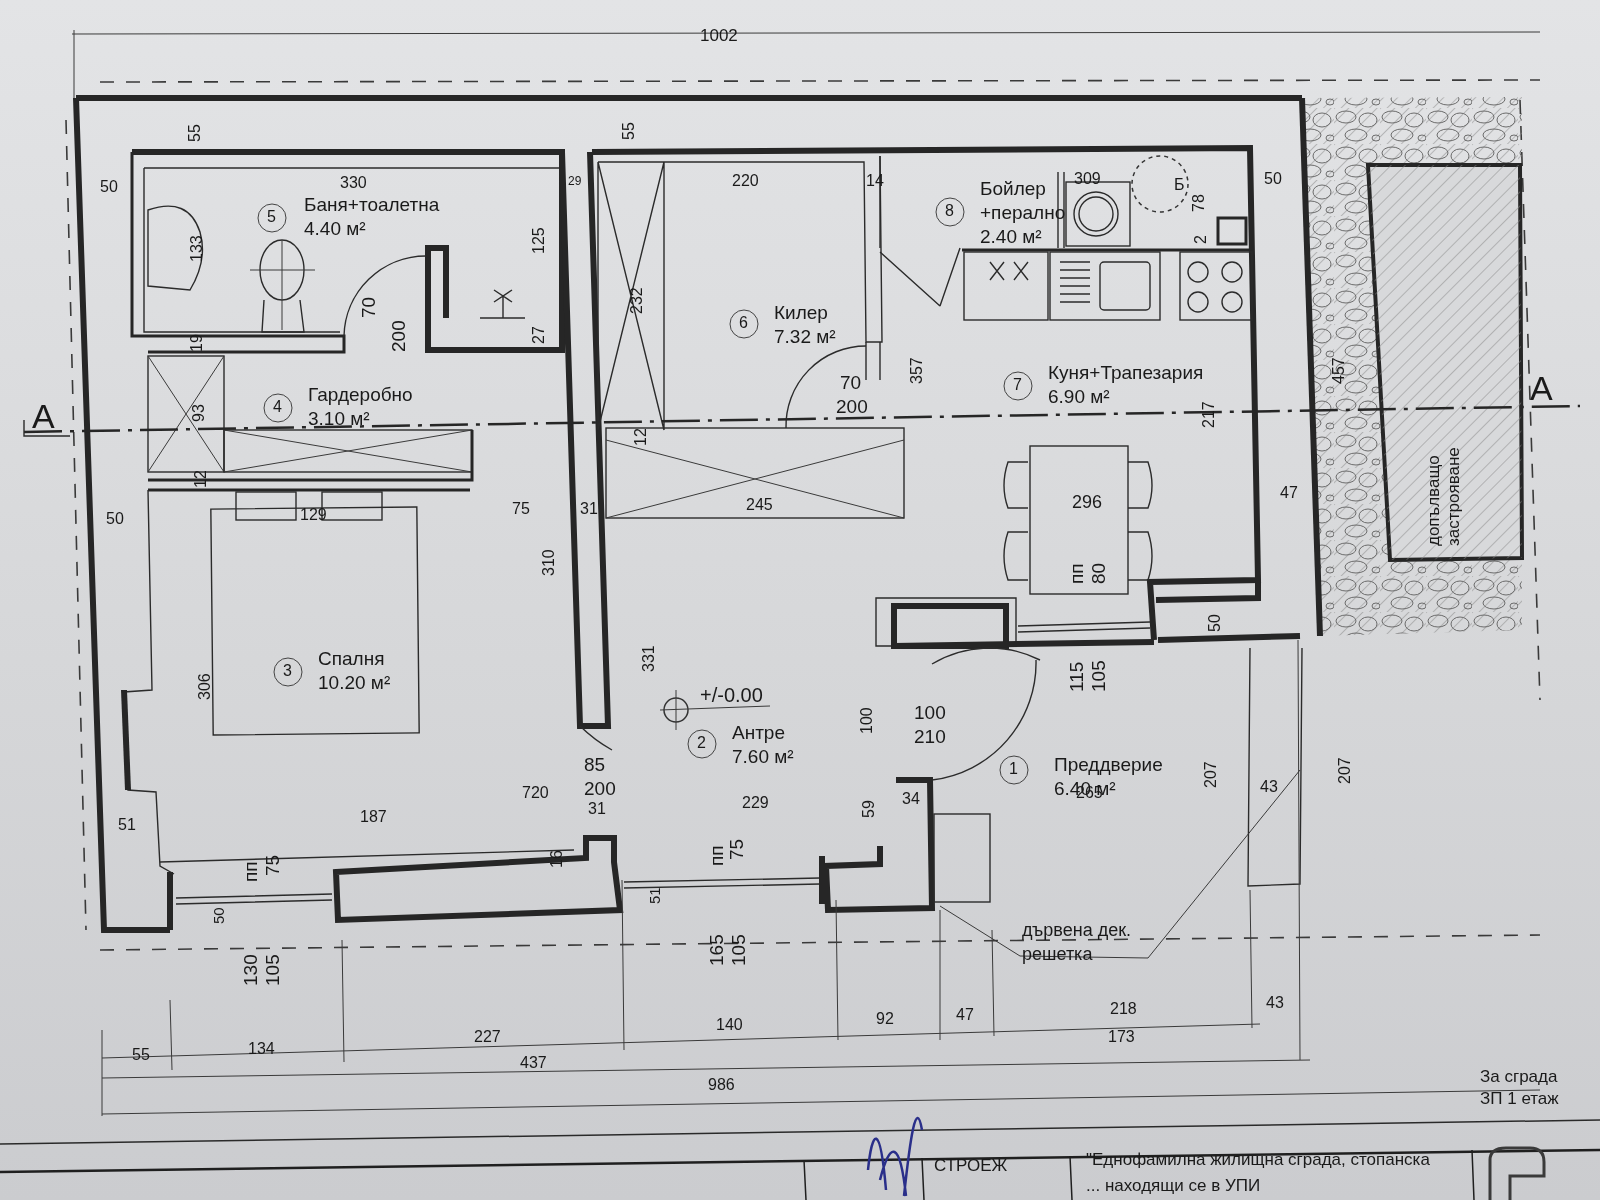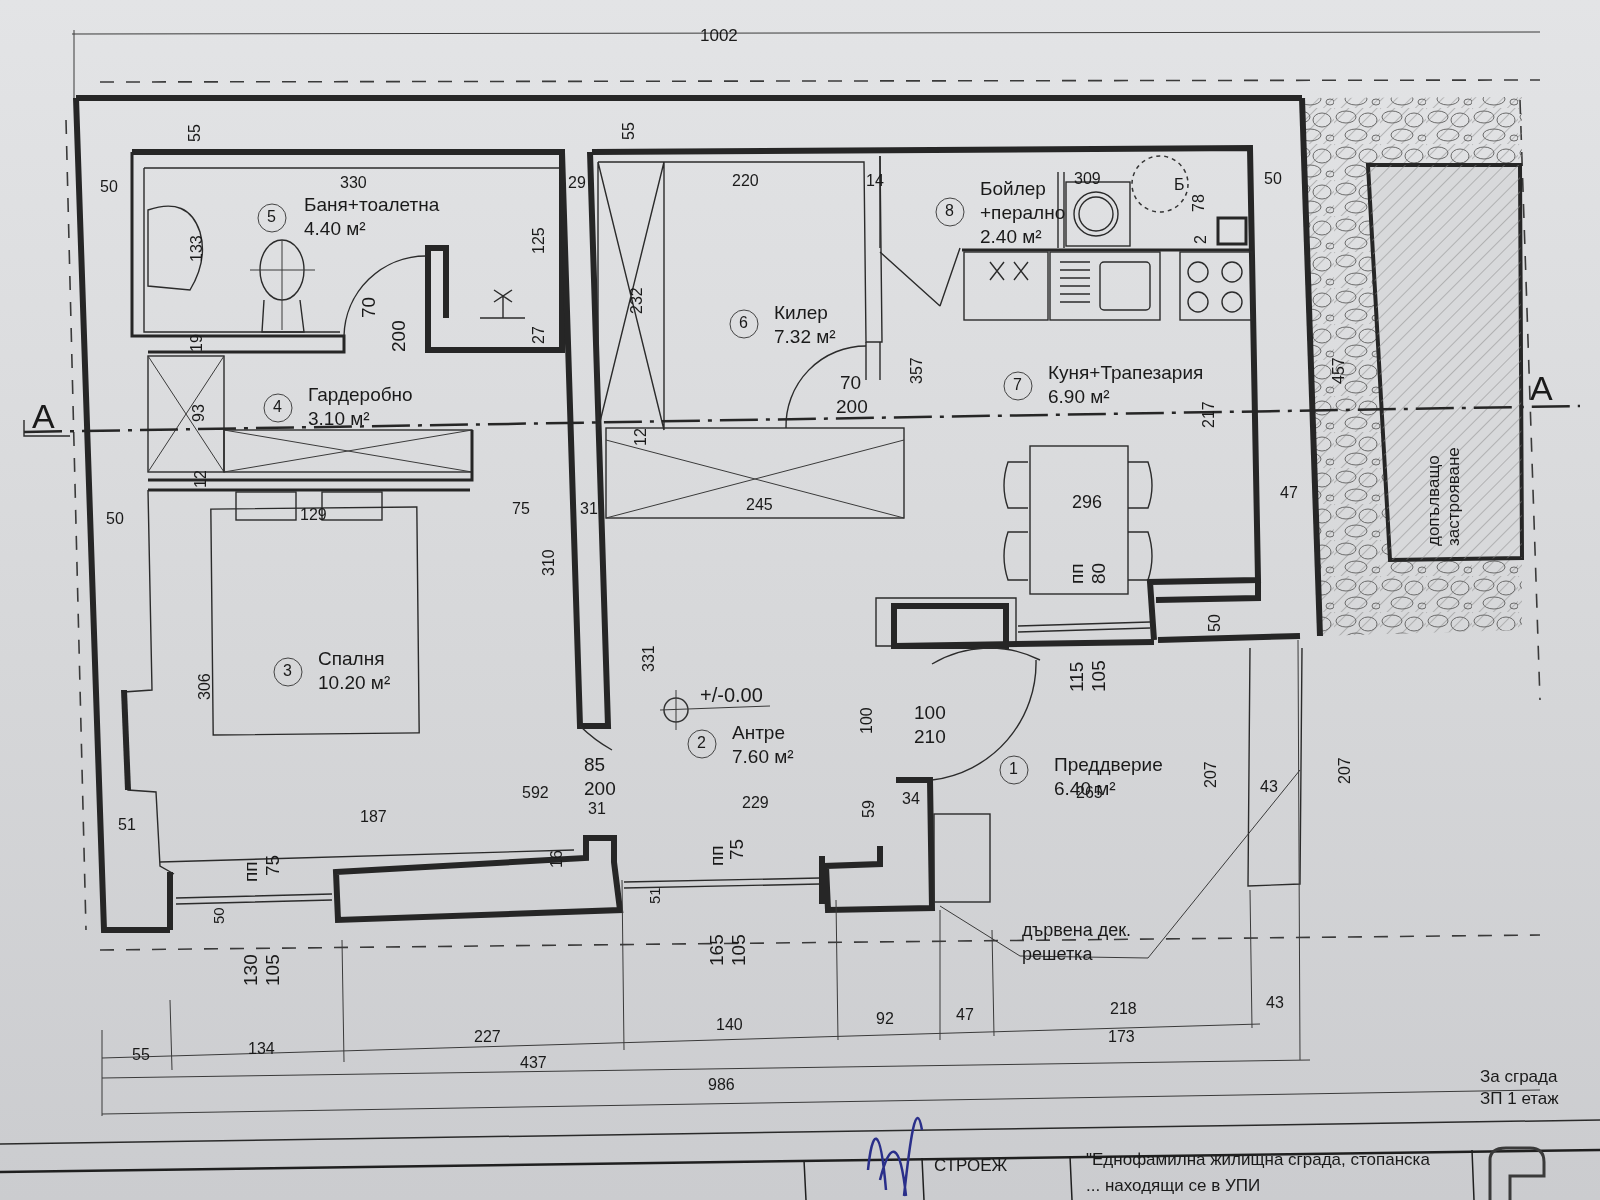--- a/index.html
+++ b/index.html
@@ -207,21 +207,21 @@
 <div class="label" style="left:726px;top:860px;font-size:19px;transform:rotate(-90deg);transform-origin:left top">75</div>
 <div class="label" style="left:706px;top:966px;font-size:19px;transform:rotate(-90deg);transform-origin:left top">165</div>
 <div class="label" style="left:728px;top:966px;font-size:19px;transform:rotate(-90deg);transform-origin:left top">105</div>
 
 <div class="label" style="left:1066px;top:584px;font-size:19px;transform:rotate(-90deg);transform-origin:left top">пп</div>
 <div class="label" style="left:1088px;top:584px;font-size:19px;transform:rotate(-90deg);transform-origin:left top">80</div>
 <div class="label" style="left:1066px;top:692px;font-size:19px;transform:rotate(-90deg);transform-origin:left top">115</div>
 <div class="label" style="left:1088px;top:692px;font-size:19px;transform:rotate(-90deg);transform-origin:left top">105</div>
 
 <div class="label dim-text" style="left:340px;top:174px;font-size:16px">330</div>
-<div class="label dim-text" style="left:568px;top:174px;font-size:16px">29</div>
+<div class="label dim-text" style="left:568px;top:174px;font-size:12px">29</div>
 <div class="label dim-text" style="left:732px;top:172px;font-size:16px">220</div>
 <div class="label dim-text" style="left:866px;top:172px;font-size:16px">14</div>
 <div class="label dim-text" style="left:1074px;top:170px;font-size:16px">309</div>
 <div class="label dim-text" style="left:1264px;top:170px;font-size:16px">50</div>
 <div class="label dim-text" style="left:100px;top:178px;font-size:16px">50</div>
 <div class="label dim-text" style="left:186px;top:142px;font-size:16px;transform:rotate(-90deg);transform-origin:left top">55</div>
 <div class="label dim-text" style="left:620px;top:140px;font-size:16px;transform:rotate(-90deg);transform-origin:left top">55</div>
 <div class="label dim-text" style="left:188px;top:262px;font-size:16px;transform:rotate(-90deg);transform-origin:left top">133</div>
 <div class="label dim-text" style="left:530px;top:254px;font-size:16px;transform:rotate(-90deg);transform-origin:left top">125</div>
 <div class="label dim-text" style="left:530px;top:344px;font-size:16px;transform:rotate(-90deg);transform-origin:left top">27</div>
@@ -242,21 +242,21 @@
 <div class="label dim-text" style="left:1280px;top:484px;font-size:16px">47</div>
 <div class="label dim-text" style="left:106px;top:510px;font-size:16px">50</div>
 <div class="label dim-text" style="left:540px;top:576px;font-size:16px;transform:rotate(-90deg);transform-origin:left top">310</div>
 <div class="label dim-text" style="left:196px;top:700px;font-size:16px;transform:rotate(-90deg);transform-origin:left top">306</div>
 <div class="label dim-text" style="left:640px;top:672px;font-size:16px;transform:rotate(-90deg);transform-origin:left top">331</div>
 <div class="label dim-text" style="left:858px;top:734px;font-size:16px;transform:rotate(-90deg);transform-origin:left top">100</div>
 <div class="label dim-text" style="left:1206px;top:632px;font-size:16px;transform:rotate(-90deg);transform-origin:left top">50</div>
 <div class="label dim-text" style="left:1202px;top:788px;font-size:16px;transform:rotate(-90deg);transform-origin:left top">207</div>
 <div class="label dim-text" style="left:1336px;top:784px;font-size:16px;transform:rotate(-90deg);transform-origin:left top">207</div>
 <div class="label dim-text" style="left:1330px;top:384px;font-size:16px;transform:rotate(-90deg);transform-origin:left top">457</div>
-<div class="label dim-text" style="left:522px;top:784px;font-size:16px">592</div>
+<div class="label dim-text" style="left:522px;top:784px;font-size:16px">720</div>
 <div class="label dim-text" style="left:360px;top:808px;font-size:16px">187</div>
 <div class="label dim-text" style="left:588px;top:800px;font-size:16px">31</div>
 <div class="label dim-text" style="left:742px;top:794px;font-size:16px">229</div>
 <div class="label dim-text" style="left:860px;top:818px;font-size:16px;transform:rotate(-90deg);transform-origin:left top">59</div>
 <div class="label dim-text" style="left:902px;top:790px;font-size:16px">34</div>
 <div class="label dim-text" style="left:1076px;top:784px;font-size:16px">265</div>
 <div class="label dim-text" style="left:1260px;top:778px;font-size:16px">43</div>
 <div class="label dim-text" style="left:118px;top:816px;font-size:16px">51</div>
 <div class="label dim-text" style="left:548px;top:868px;font-size:16px;transform:rotate(-90deg);transform-origin:left top">16</div>
 <div class="label dim-text" style="left:210px;top:924px;font-size:15px;transform:rotate(-90deg);transform-origin:left top">50</div>

